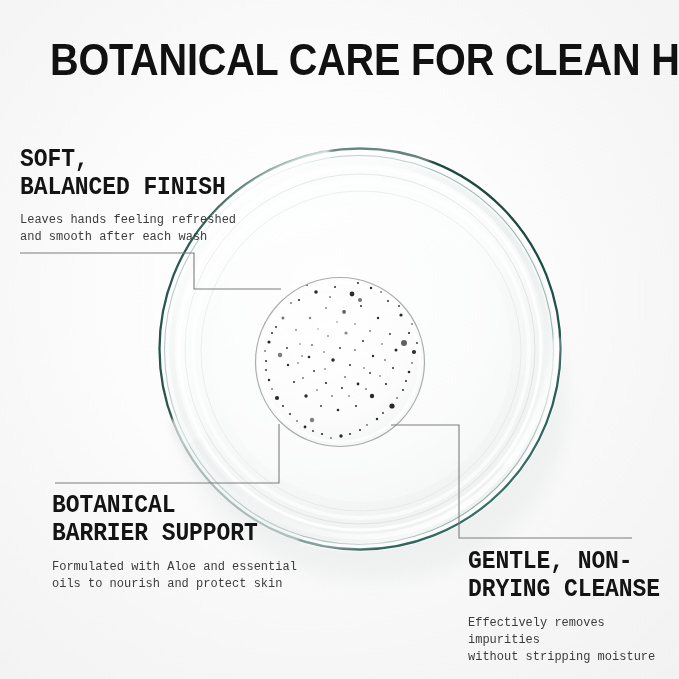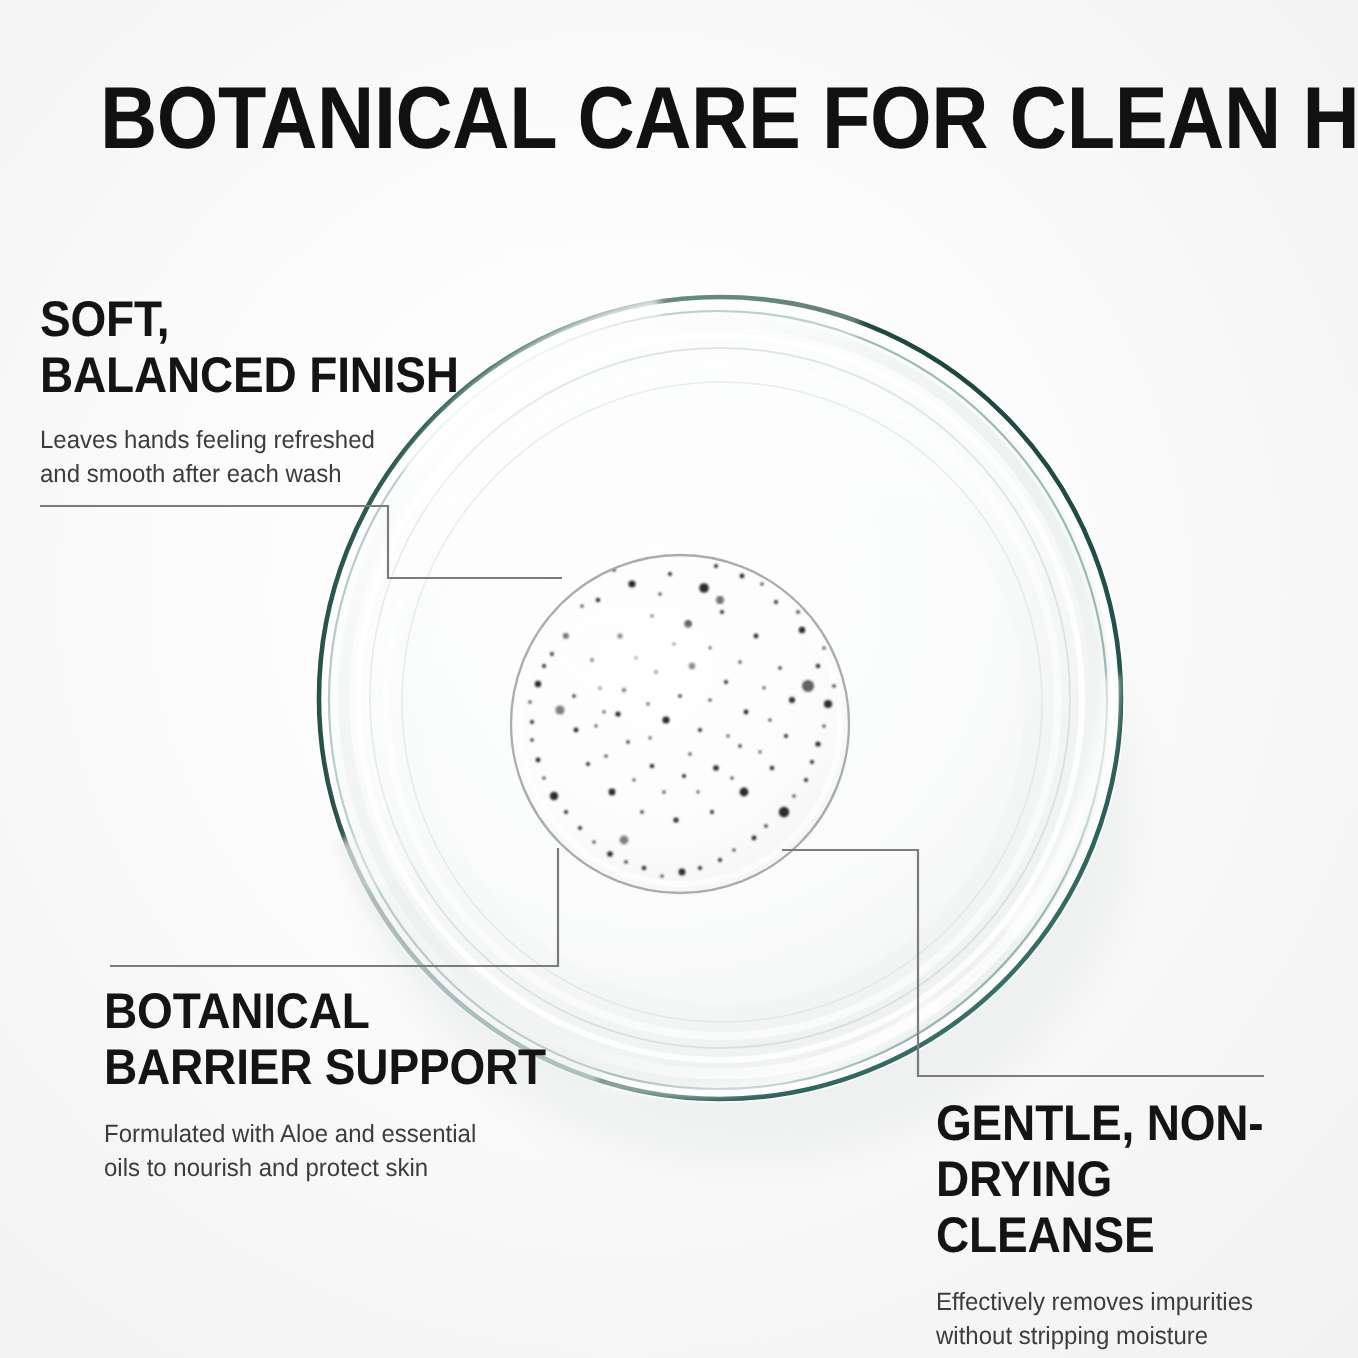--- a/index.html
+++ b/index.html
@@ -42,21 +42,21 @@
     font-weight: 700;
     font-size: 44px;
     line-height: 48px;
     letter-spacing: -0.2px;
     transform: scaleX(0.9);
     transform-origin: left top;
     white-space: nowrap;
   }
 
   
-  .callout { position: absolute; }
+  .callout { position: absolute; font-family: Liberation Mono, monospace; }
   .callout-title {
     color: #141414;
     font-weight: 700;
     font-size: 25px;
     line-height: 28px;
     letter-spacing: -0.1px;
     transform: scaleX(0.92);
     transform-origin: left top;
     white-space: pre-line;
     margin: 0;

